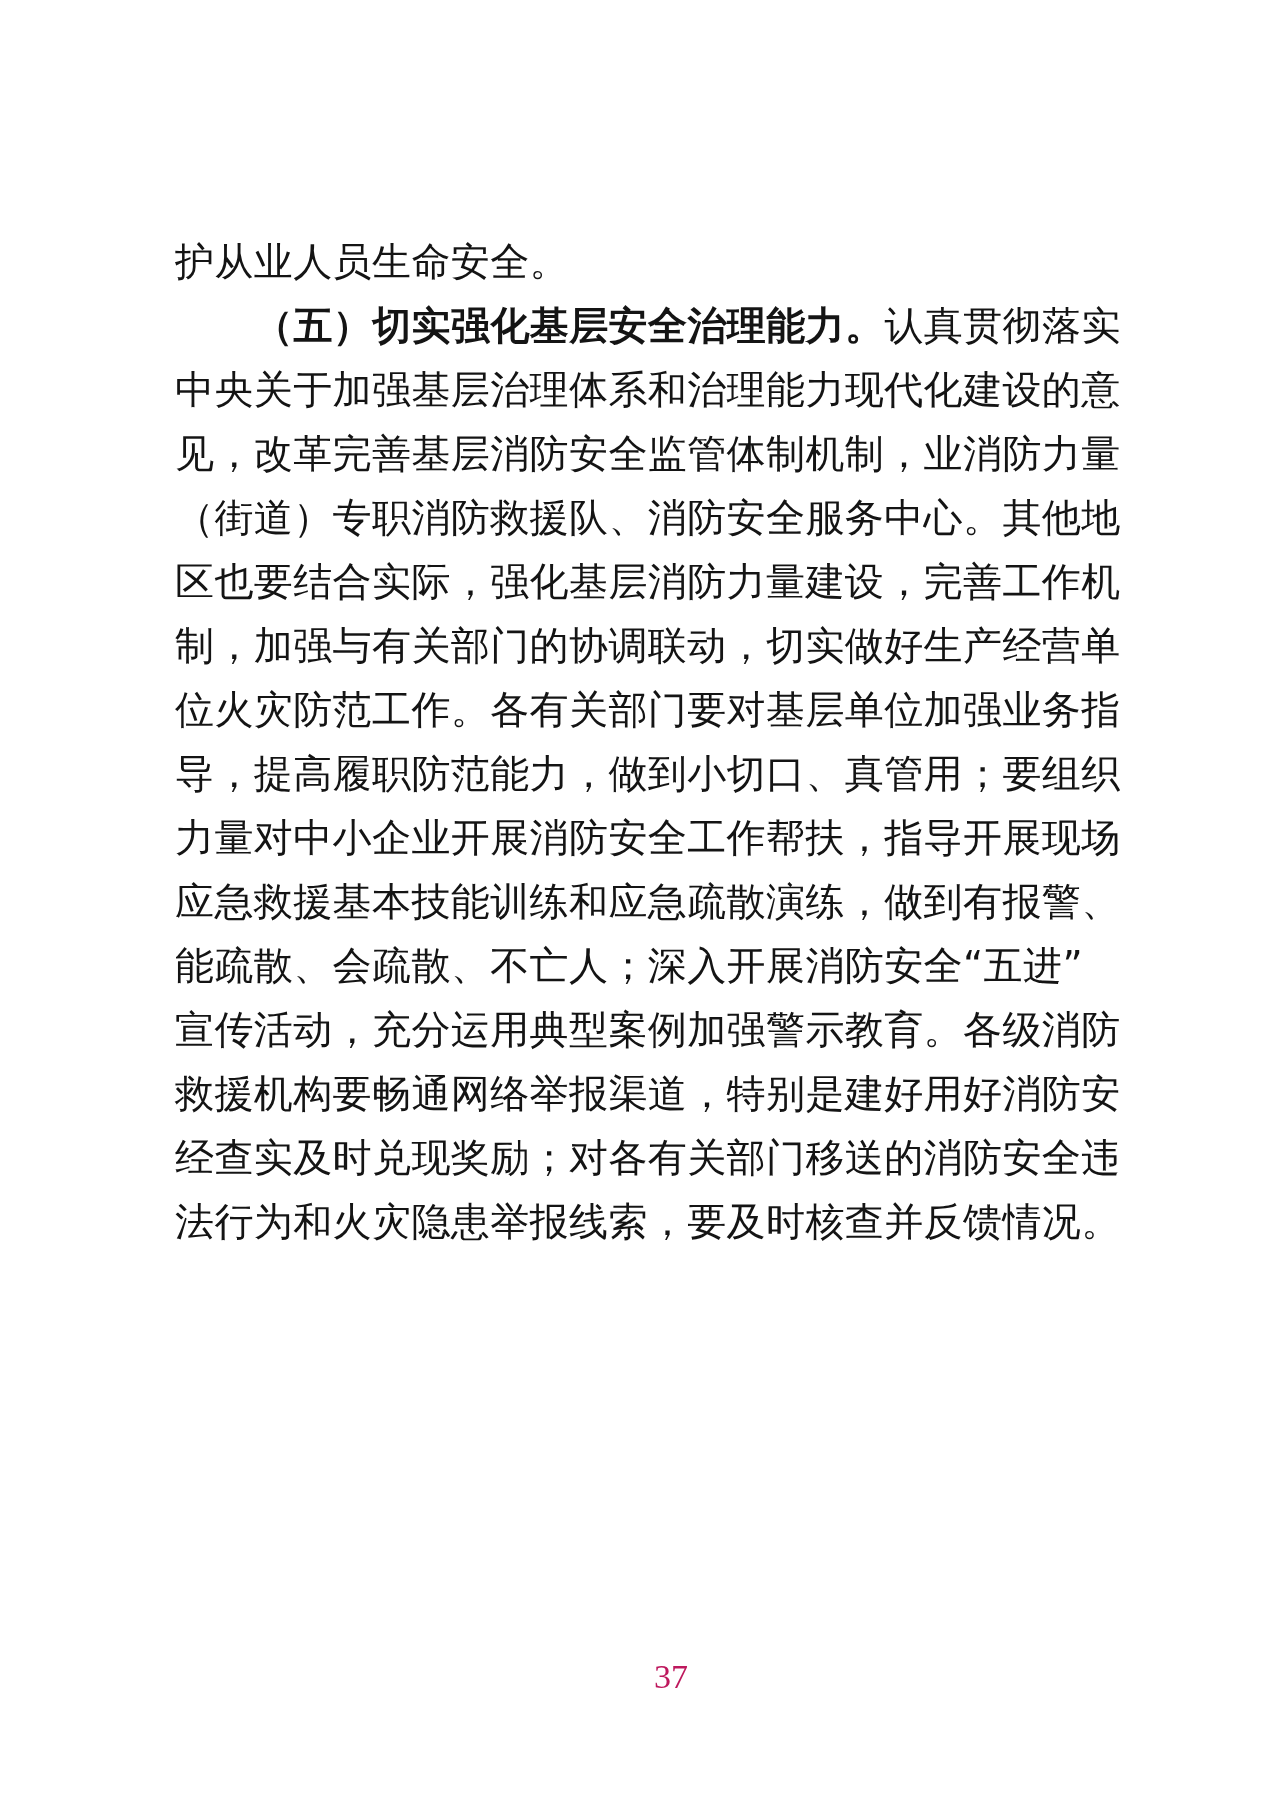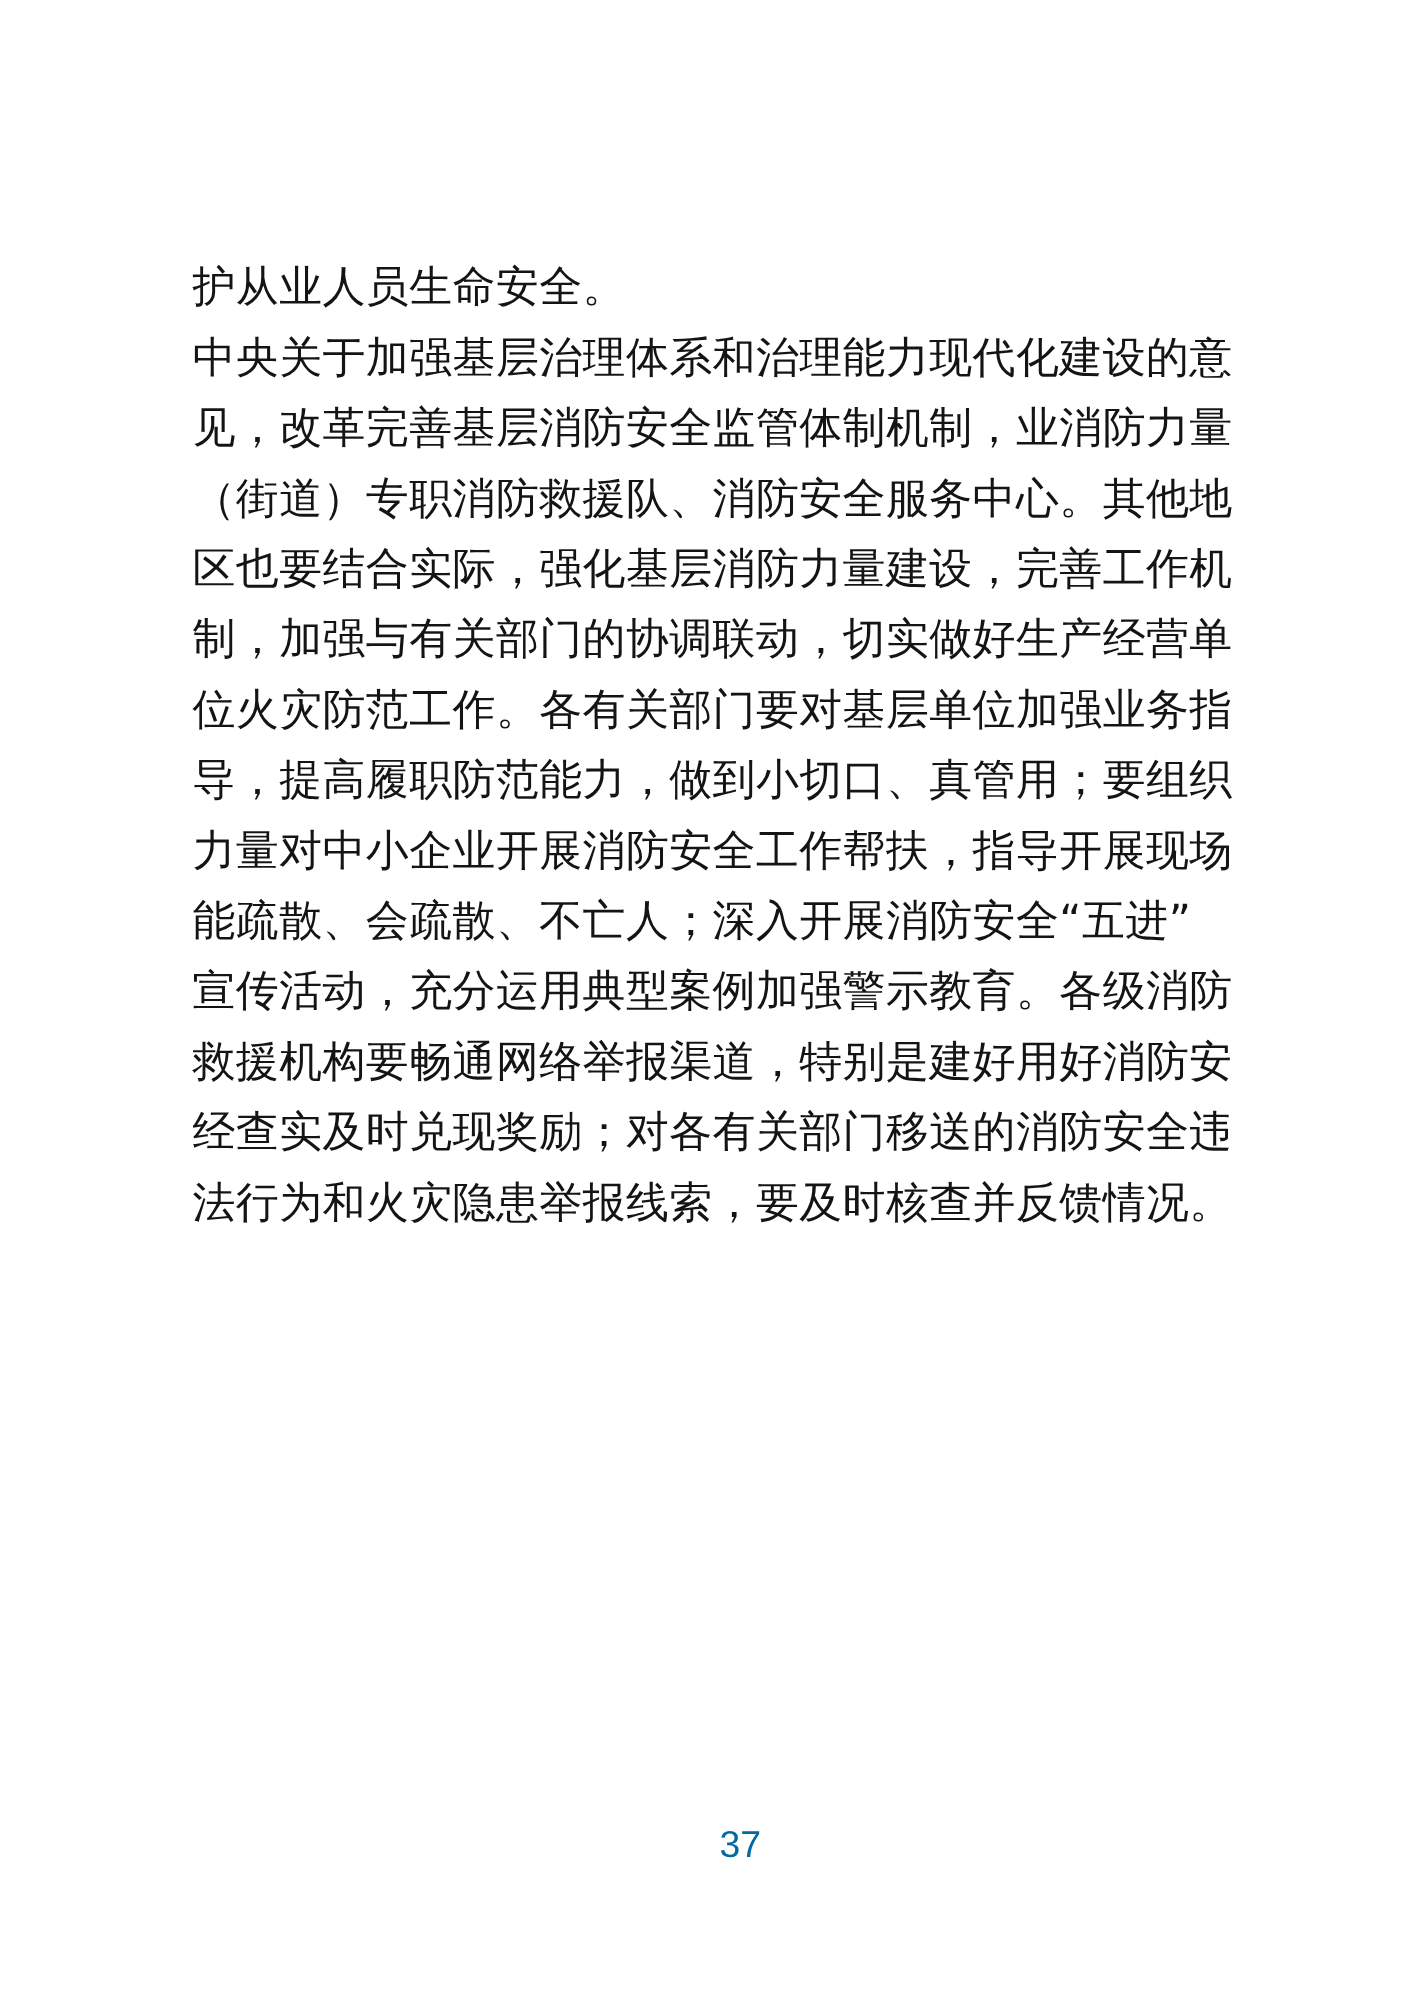--- a/index.html
+++ b/index.html
@@ -31,39 +31,41 @@
   }
   .line.indent-2 {
     padding-left: 79px;
   }
   .seg { font-weight: 400; }
   .seg.bold { font-weight: 700; }
   .page-number {
     position: absolute;
     left: 654px;
     top: 1658px;
-    font-family: Liberation Sans, sans-serif;
+    font-family: Liberation Serif, serif;
     font-size: 34px;
-    color: #0369a1;
+    color: #be185d;
   }
 </style>
 </head>
 <body>
 
 <div class="page">
   <div class="text-block">
       <div class="line"><span class="seg">护从业人员生命安全。</span></div>
+      <div class="line indent-2"><span class="seg bold">（五）切实强化基层安全治理能力。</span><span class="seg">认真贯彻落实</span></div>
       <div class="line"><span class="seg">中央关于加强基层治理体系和治理能力现代化建设的意</span></div>
       <div class="line"><span class="seg">见，改革完善基层消防安全监管体制机制，业消防力量</span></div>
       <div class="line"><span class="seg">（街道）专职消防救援队、消防安全服务中心。其他地</span></div>
       <div class="line"><span class="seg">区也要结合实际，强化基层消防力量建设，完善工作机</span></div>
       <div class="line"><span class="seg">制，加强与有关部门的协调联动，切实做好生产经营单</span></div>
       <div class="line"><span class="seg">位火灾防范工作。各有关部门要对基层单位加强业务指</span></div>
       <div class="line"><span class="seg">导，提高履职防范能力，做到小切口、真管用；要组织</span></div>
       <div class="line"><span class="seg">力量对中小企业开展消防安全工作帮扶，指导开展现场</span></div>
+      <div class="line"><span class="seg">应急救援基本技能训练和应急疏散演练，做到有报警、</span></div>
       <div class="line"><span class="seg">能疏散、会疏散、不亡人；深入开展消防安全“五进”</span></div>
       <div class="line"><span class="seg">宣传活动，充分运用典型案例加强警示教育。各级消防</span></div>
       <div class="line"><span class="seg">救援机构要畅通网络举报渠道，特别是建好用好消防安</span></div>
       <div class="line"><span class="seg">经查实及时兑现奖励；对各有关部门移送的消防安全违</span></div>
       <div class="line"><span class="seg">法行为和火灾隐患举报线索，要及时核查并反馈情况。</span></div>
     </div>
   <div class="page-number">37</div>
 </div>
 
 </body></html>

